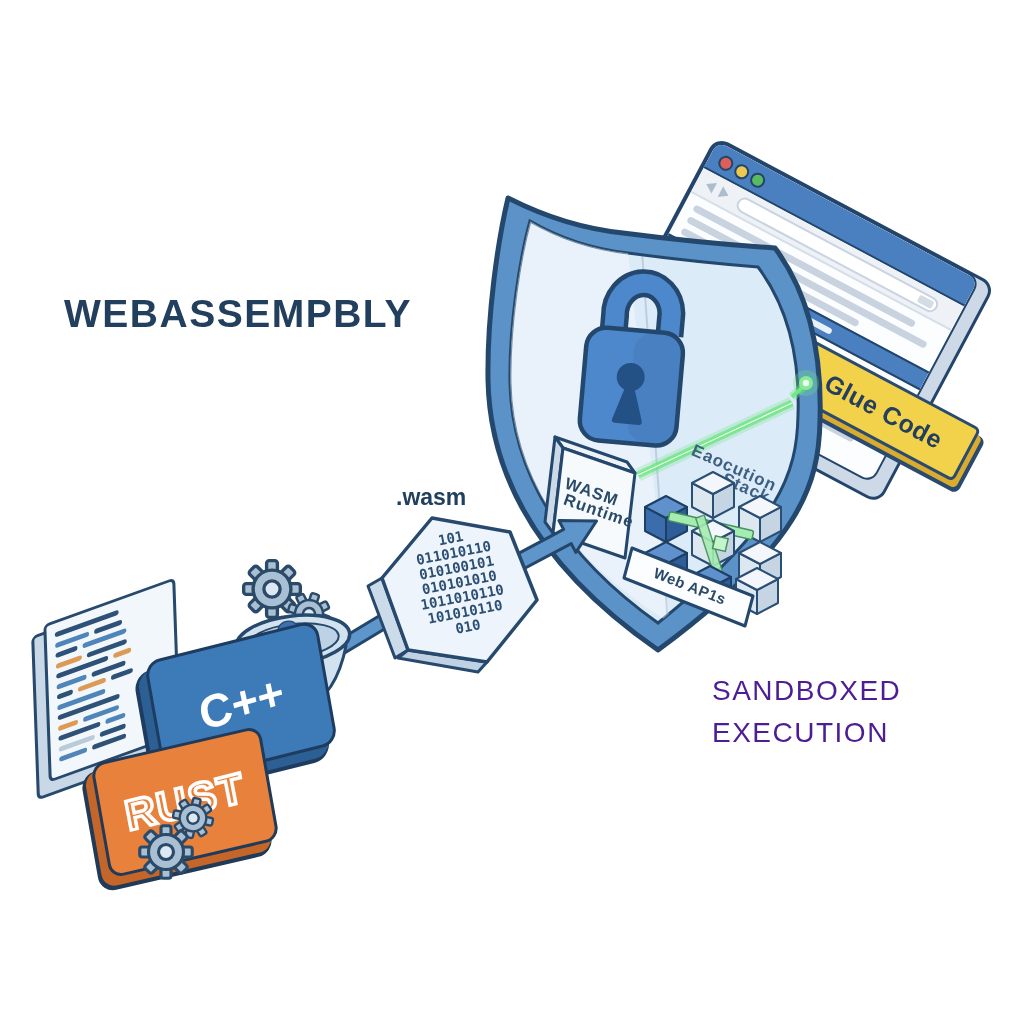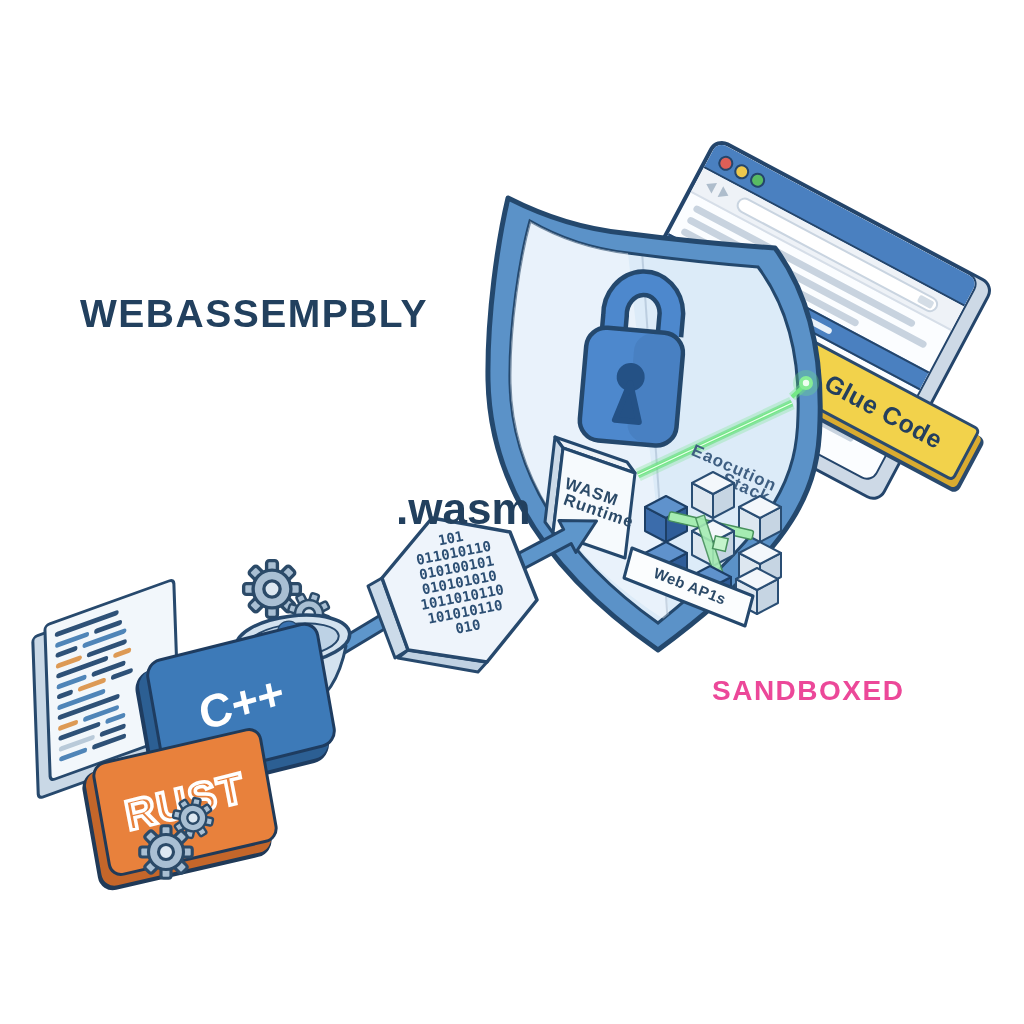--- a/index.html
+++ b/index.html
@@ -4,25 +4,25 @@
 <style>
   html,body{margin:0;padding:0;background:#fff;}
   #canvas{position:relative;width:1024px;height:1024px;background:#ffffff;overflow:hidden;
           font-family:"Liberation Sans",sans-serif;}
   .abs{position:absolute;}
   svg{overflow:visible;}
   .svgtxt{font-family:"Liberation Sans",sans-serif;}
   .monotxt{font-family:"DejaVu Sans Mono",monospace;}
 
   
-  #title{left:80px;top:292px;z-index:40;color:#22405e;line-height:1.12;}
+  #title{left:64px;top:292px;z-index:40;color:#22405e;line-height:1.12;}
   #title .t1{font-size:39px;font-weight:700;letter-spacing:1.5px;}
   #title .t2{font-size:35px;font-weight:400;letter-spacing:2px;margin-top:2px;}
-  #wasm-label{left:396px;top:484px;z-index:40;color:#22405e;font-size:44px;font-weight:700;}
-  #sandboxed{left:712px;top:670px;z-index:40;color:#ec4899;font-size:28px;font-weight:700;
+  #wasm-label{left:396px;top:484px;z-index:40;color:#22405e;font-size:23px;font-weight:700;}
+  #sandboxed{left:712px;top:670px;z-index:40;color:#4c1d95;font-size:28px;font-weight:400;
              letter-spacing:1.5px;line-height:1.5;}
 
   
   #editor-shadow{left:34px;top:610px;width:136px;height:160px;background:#c9d8e6;
       border:3px solid #27496d;border-radius:6px;transform:skewY(-18deg) rotate(-2deg);z-index:23;}
   #editor{left:46px;top:600px;width:132px;height:160px;background:#f2f7fb;
       border:3px solid #27496d;border-radius:6px;transform:skewY(-18deg) rotate(-2deg);
       z-index:24;padding:9px 8px;box-sizing:border-box;overflow:hidden;}
   .code-row{display:flex;gap:5px;margin:0 0 5.5px 0;}
   .code-seg{height:5px;border-radius:2.5px;display:inline-block;flex:none;}
@@ -321,15 +321,16 @@
       <circle cx="806" cy="383" r="3.2" fill="#eefff1"></circle>
     </g>
   </svg>
 
   <div id="title" class="abs">
     <div class="t1">WEBASSEMPBLY</div>
   </div>
   <div id="wasm-label" class="abs">.wasm</div>
   <div id="sandboxed" class="abs">
     <div>SANDBOXED</div>
+    <div>EXECUTION</div>
   </div>
 
 </div>
 
 </body></html>

